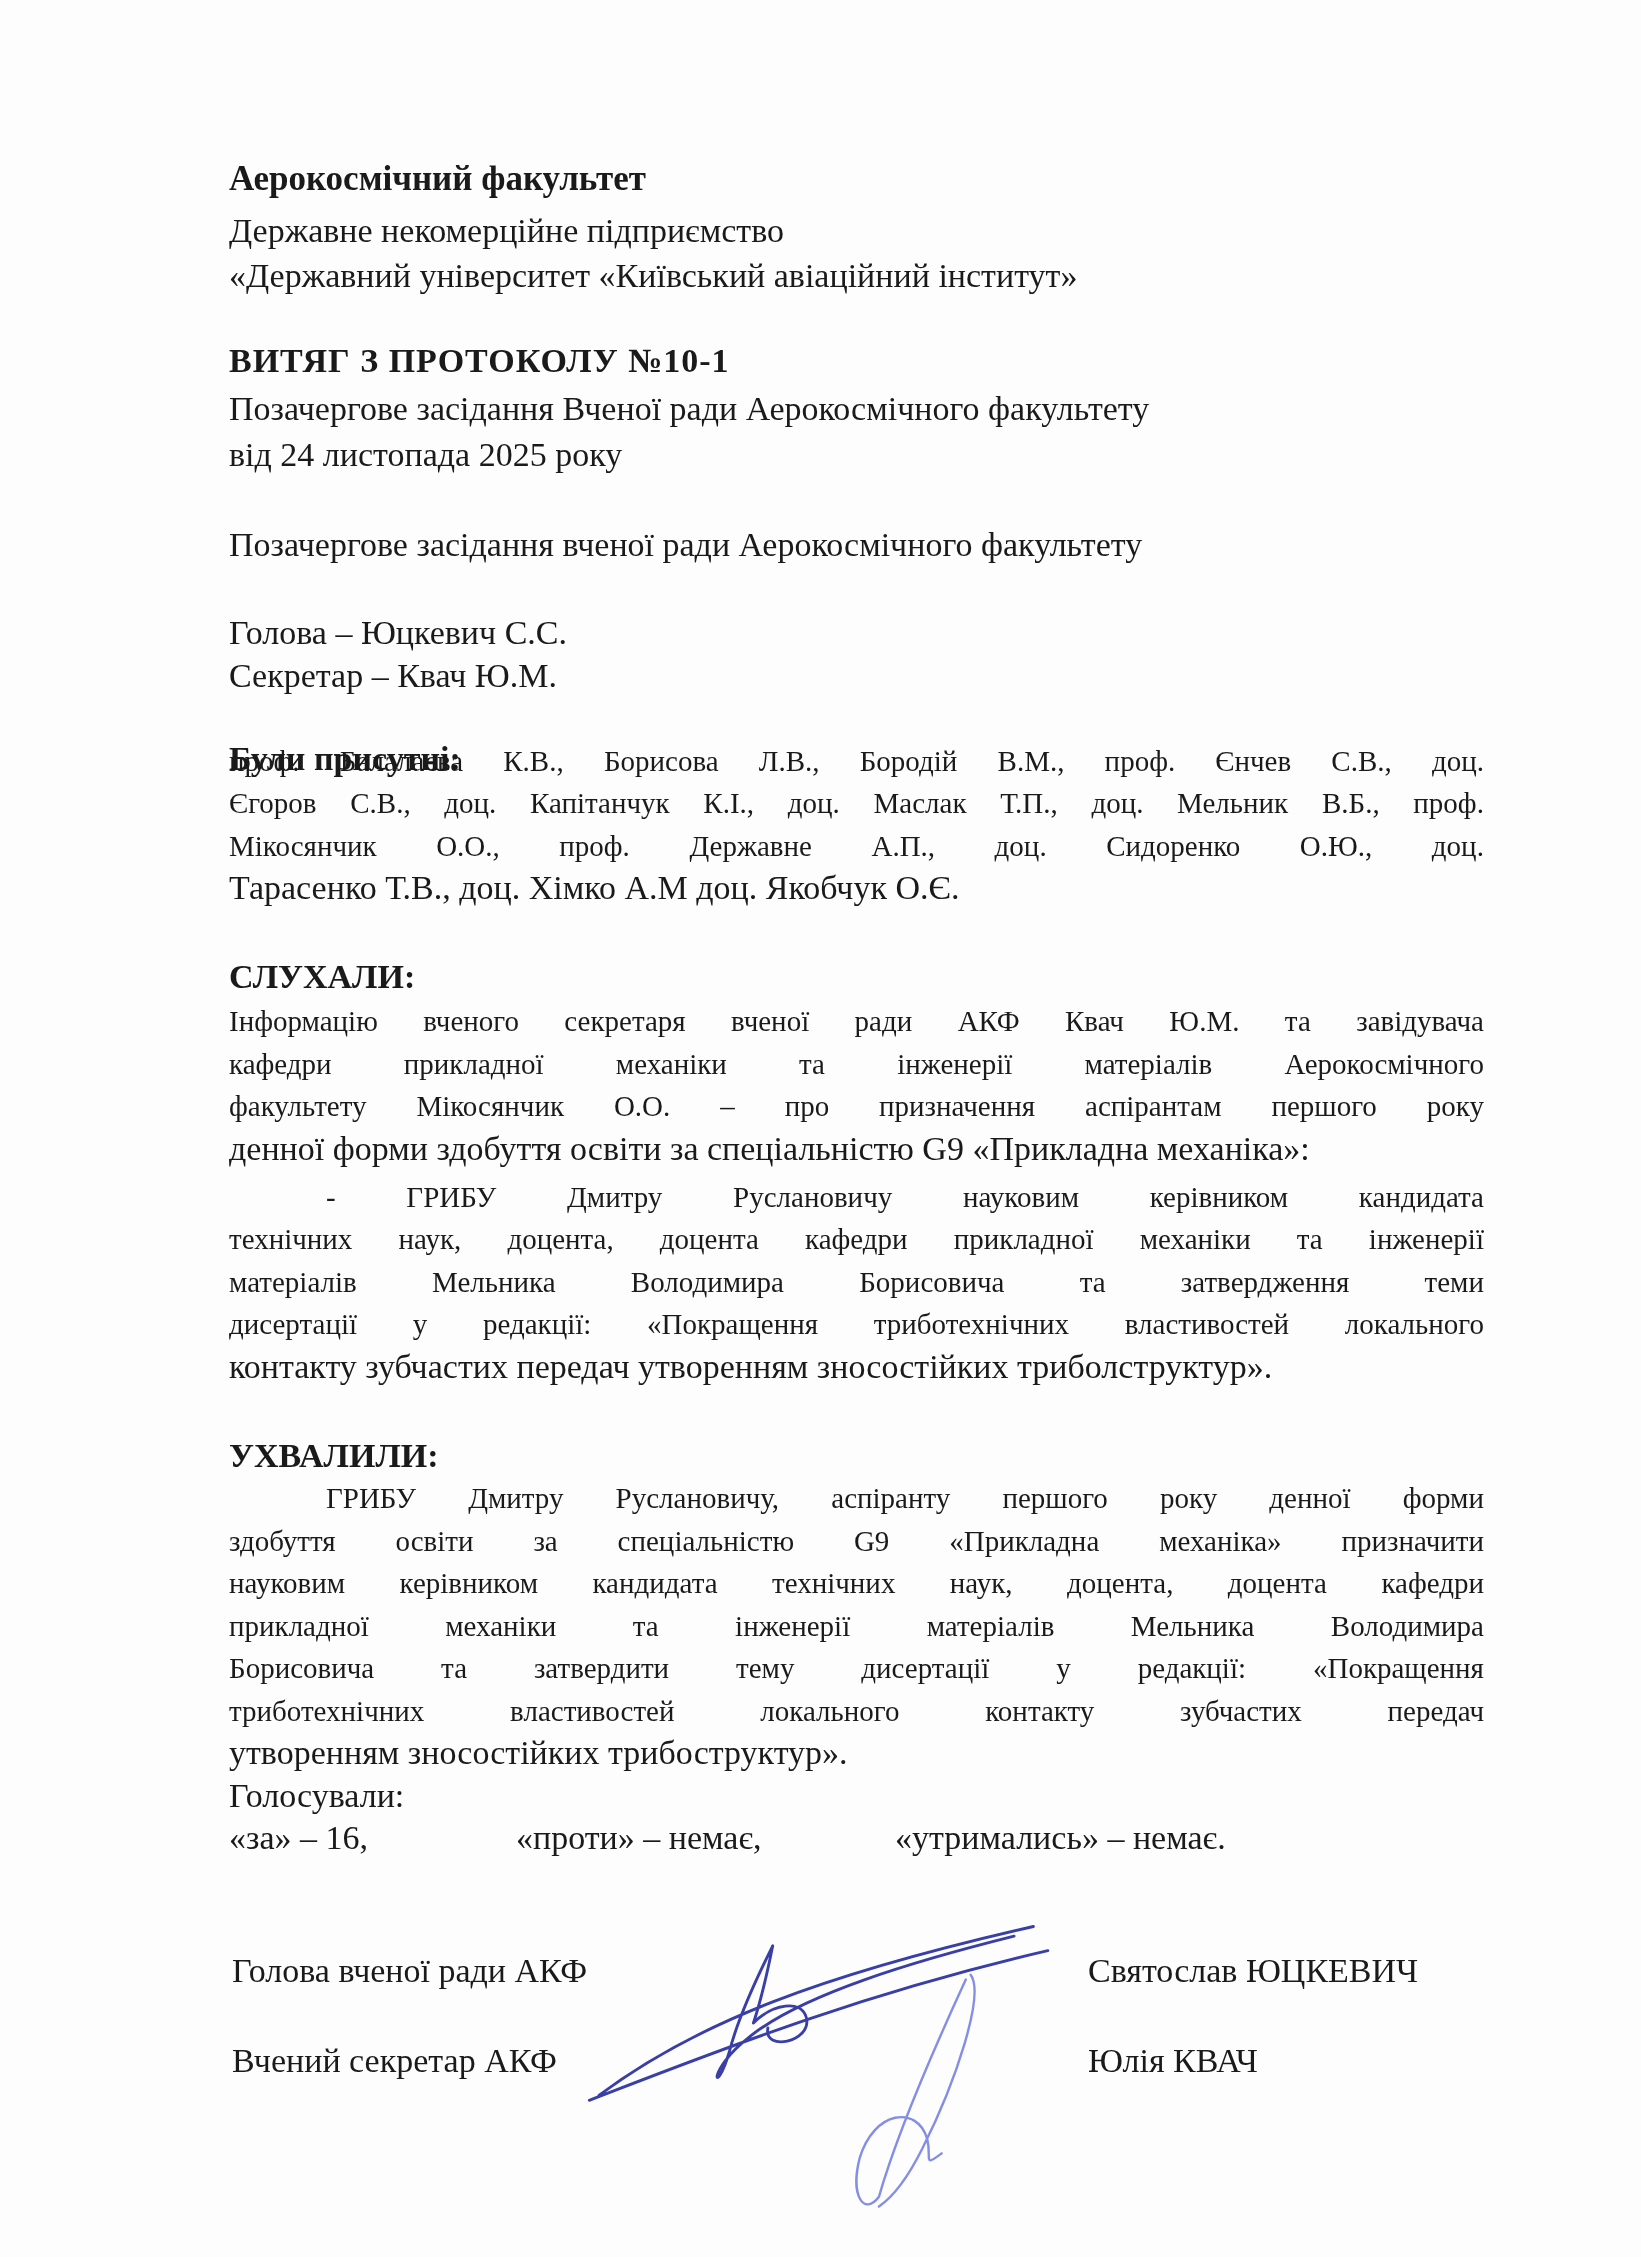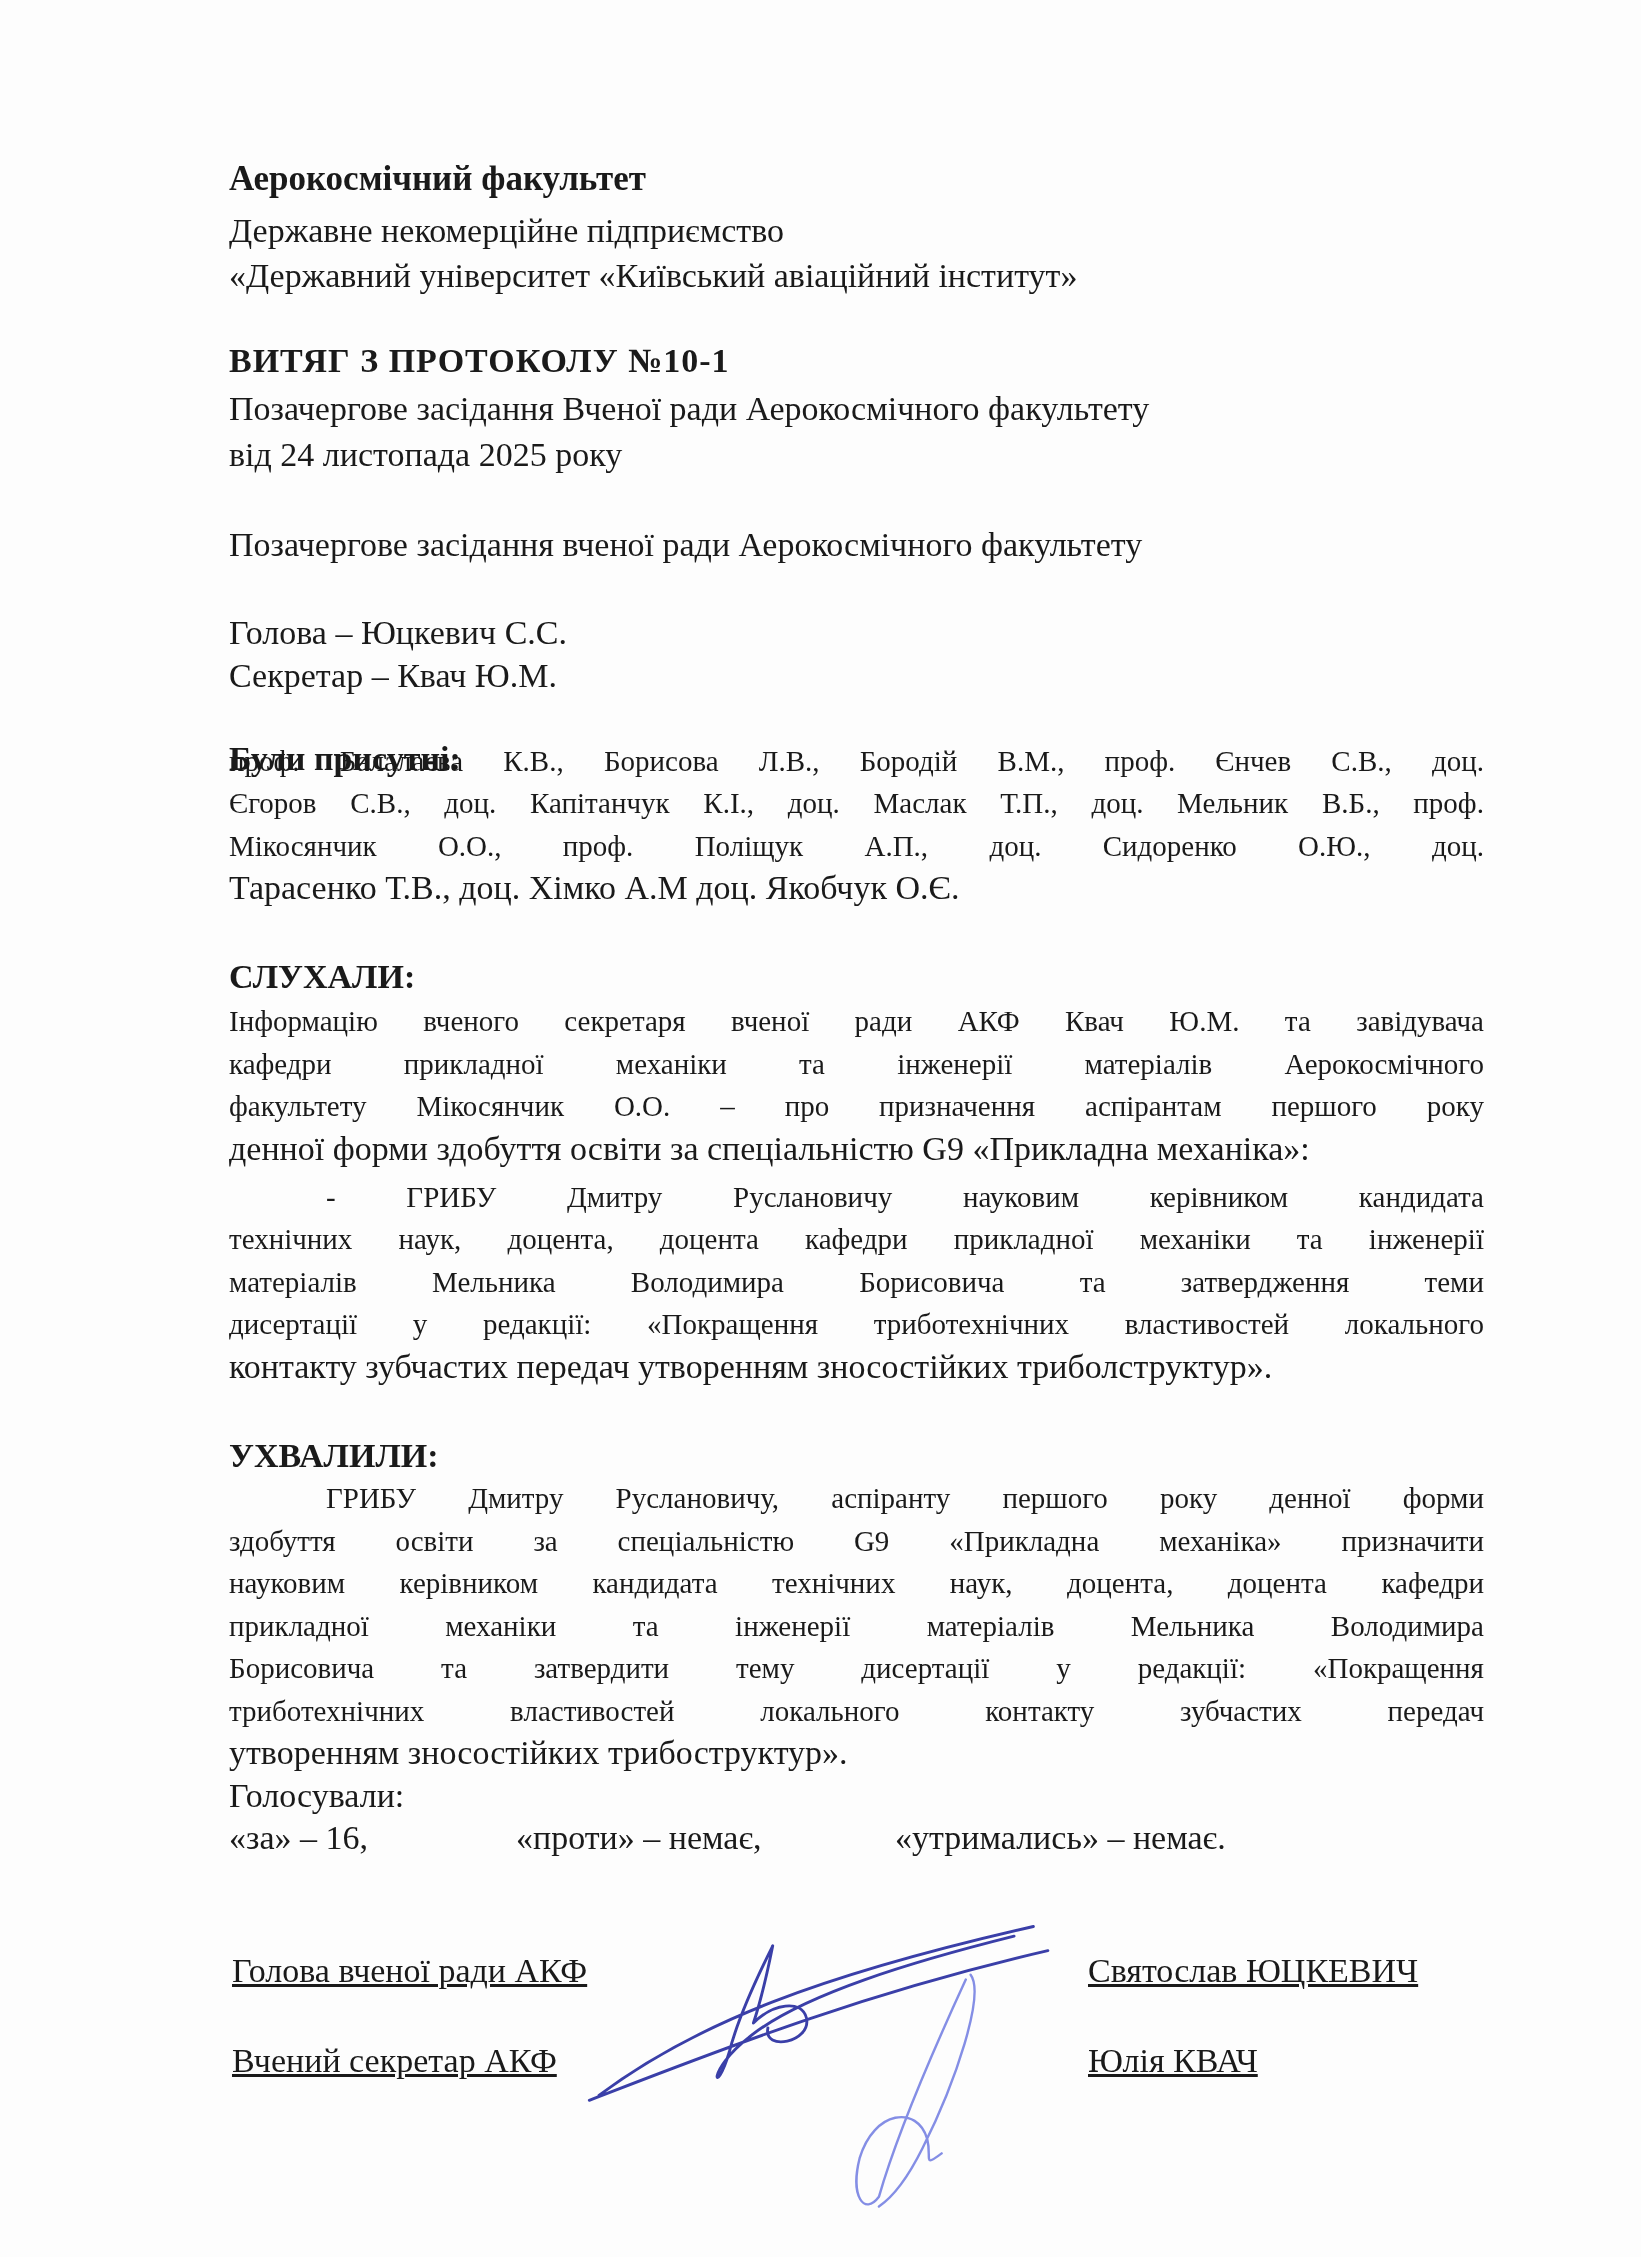--- a/index.html
+++ b/index.html
@@ -4,21 +4,21 @@
 <style>
   html, body { margin: 0; padding: 0; background: #fdfdfd; }
   body { width: 1641px; height: 2257px; position: relative; overflow: hidden;
          font-family: "Liberation Serif", serif; color: #1a1a1a; }
   .page { position: absolute; left: 229px; top: 0; width: 1255px; }
   .line { position: absolute; left: 0; font-size: 34px; line-height: 42px; white-space: nowrap; }
   .bold { font-weight: bold; }
   .jrow { position: absolute; left: 0; width: 1255px; font-size: 29px; line-height: 42px;
           display: flex; justify-content: space-between; white-space: nowrap; }
   .indent { padding-left: 97px; box-sizing: border-box; }
-  .sig { position: absolute; font-size: 34px; line-height: 42px; white-space: nowrap; text-decoration: underline; }
+  .sig { position: absolute; font-size: 34px; line-height: 42px; white-space: nowrap; }
   svg.signature { position: absolute; left: 570px; top: 1907px; width: 502px; height: 319px; }
 </style>
 </head>
 <body>
 
 <div class="page">
   <div class="line bold" style="top:158px;font-size:35px;">Аерокосмічний факультет</div>
   <div class="line" style="top:210px;">Державне некомерційне підприємство</div>
   <div class="line" style="top:255px;">«Державний університет «Київський авіаційний інститут»</div>
 
@@ -54,21 +54,21 @@
       <span>Т.П.,</span>
       <span>доц.</span>
       <span>Мельник</span>
       <span>В.Б.,</span>
       <span>проф.</span>
     </div>
   <div class="jrow" style="top:825px;">
       <span>Мікосянчик</span>
       <span>О.О.,</span>
       <span>проф.</span>
-      <span>Поліщук</span>
+      <span>Державне</span>
       <span>А.П.,</span>
       <span>доц.</span>
       <span>Сидоренко</span>
       <span>О.Ю.,</span>
       <span>доц.</span>
     </div>
   <div class="line" style="top:867px;">Тарасенко Т.В., доц. Хімко А.М доц. Якобчук О.Є.</div>
 
   <div class="line bold" style="top:956px;text-align:right;">СЛУХАЛИ:</div>
   <div class="jrow" style="top:1000px;">

